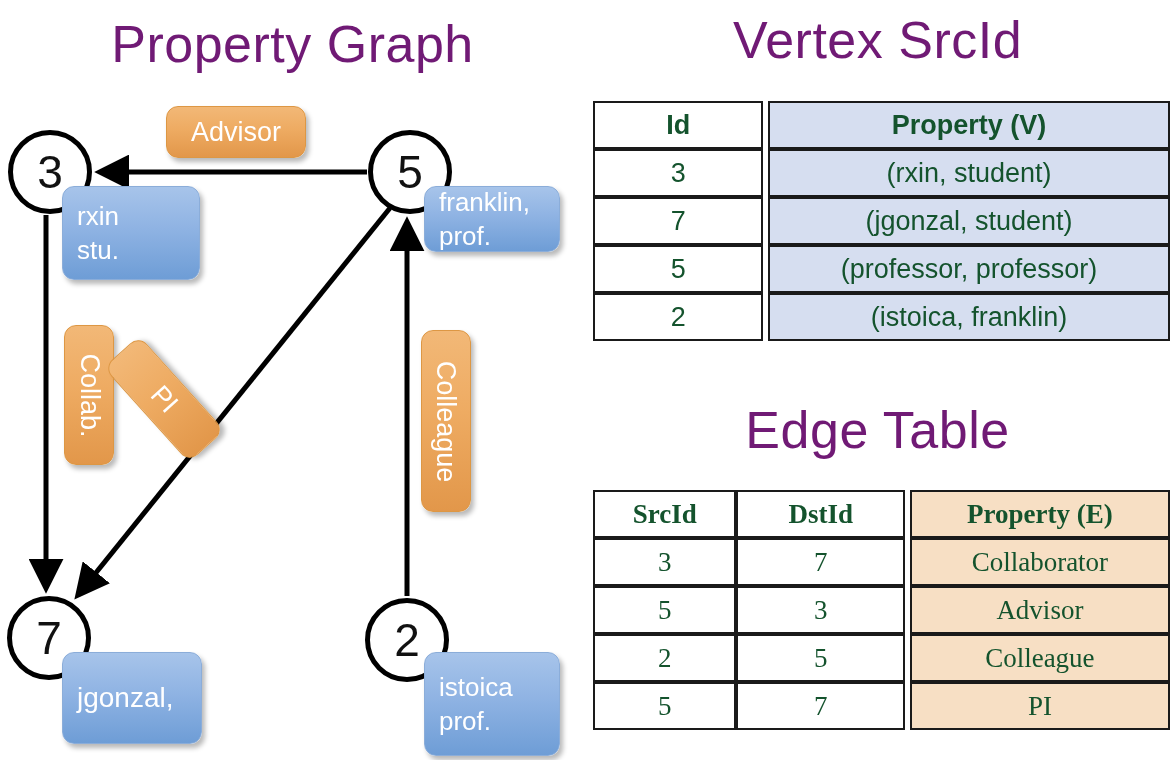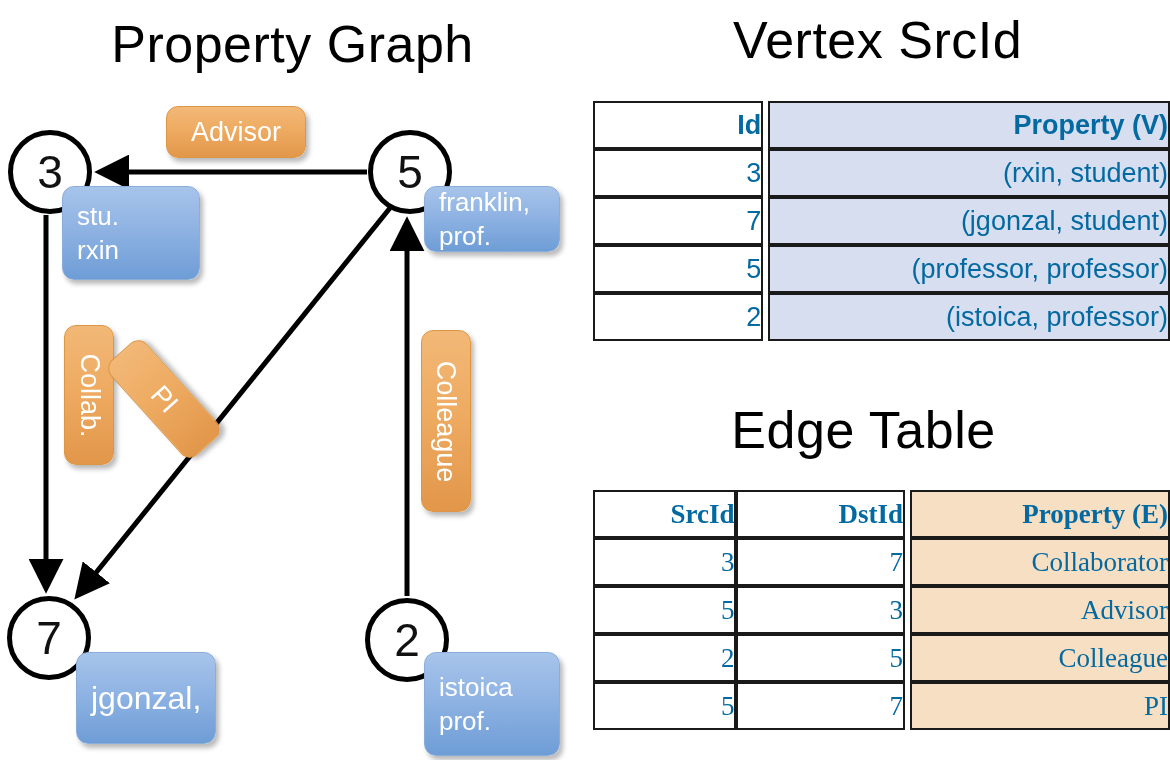--- a/index.html
+++ b/index.html
@@ -16,27 +16,27 @@
     color: #000;
   }
 
   
   .title {
     position: absolute;
     font-family: "Liberation Sans", sans-serif;
     font-weight: 300;
     font-size: 52px;
     letter-spacing: 0.5px;
-    color: #000000;
+    color: #701a75;
     white-space: nowrap;
     text-align: center;
   }
   #title-property-graph { left: 0;   top: 14px;  width: 585px; }
   #title-vertex-table   { left: 585px; top: 10px;  width: 585px; }
-  #title-edge-table     { left: 571px; top: 400px; width: 585px; }
+  #title-edge-table     { left: 585px; top: 400px; width: 585px; }
 
   
   #graph-panel {
     position: absolute;
     left: 0; top: 0;
     width: 585px; height: 760px;
   }
   #graph-svg {
     position: absolute;
     left: 0; top: 0;
@@ -90,22 +90,22 @@
 
   #box-rxin {
     left: 62px; top: 186px; width: 138px; height: 94px;
     padding: 8px 0 8px 14px; font-size: 26px; line-height: 34px;
   }
   #box-franklin {
     left: 424px; top: 186px; width: 136px; height: 66px;
     padding: 8px 0 8px 14px; font-size: 26px; line-height: 34px;
   }
   #box-jgonzal {
-    left: 76px; top: 652px; width: 140px; height: 92px;
-    padding: 8px 0 8px 14px; font-size: 32px; line-height: 34px;
+    left: 62px; top: 652px; width: 140px; height: 92px;
+    padding: 8px 0 8px 14px; font-size: 28px; line-height: 34px;
   }
   #box-istoica {
     left: 424px; top: 652px; width: 136px; height: 104px;
     padding: 8px 0 8px 14px; font-size: 26px; line-height: 34px;
   }
   #box-advisor {
     left: 166px; top: 106px; width: 140px; height: 52px;
     font-size: 27px; align-items: center;
   }
 
@@ -132,24 +132,24 @@
   
   .tbl {
     position: absolute;
     border-collapse: separate;
     border-spacing: 0;
     font-family: "Liberation Sans", sans-serif;
     font-weight: 300;
   }
   .tbl td, .tbl th {
     border: 2px solid #1a1a1a;
-    text-align: right;
+    text-align: center;
     font-weight: 300;
     font-size: 27px;
-    color: #0369a1;
+    color: #14532d;
     padding: 0;
     height: 48px;
     box-sizing: border-box;
   }
   .tbl th {
     font-weight: bold;
     font-size: 27px;
   }
   .spacer-col {
     border: none !important;
@@ -193,22 +193,22 @@
 
     <line x1="407" y1="596" x2="407" y2="222" stroke="#000" stroke-width="5" marker-end="url(#arrow)"></line>
   </svg>
 
   <div class="node-circle" id="node-3">3</div>
   <div class="node-circle" id="node-5">5</div>
   <div class="node-circle" id="node-7">7</div>
   <div class="node-circle" id="node-2">2</div>
 
   <div class="prop-box blue" id="box-rxin">
+    <span class="line">rxin</span>
     <span class="line">stu.</span>
-    <span class="line">rxin</span>
   </div>
   <div class="prop-box blue" id="box-franklin">
     <span class="line">franklin,</span>
     <span class="line">prof.</span>
   </div>
   <div class="prop-box blue" id="box-jgonzal">
     <span class="line">jgonzal,</span>
   </div>
   <div class="prop-box blue" id="box-istoica">
     <span class="line">istoica</span>
@@ -249,21 +249,21 @@
       <td class="col-prop cell-blue">(jgonzal, student)</td>
     </tr>
     <tr>
       <td class="col-id cell-white">5</td>
       <td class="spacer-col"></td>
       <td class="col-prop cell-blue">(professor, professor)</td>
     </tr>
     <tr>
       <td class="col-id cell-white">2</td>
       <td class="spacer-col"></td>
-      <td class="col-prop cell-blue">(istoica, professor)</td>
+      <td class="col-prop cell-blue">(istoica, franklin)</td>
     </tr>
   </tbody>
 </table>
 
 <table class="tbl" id="edge-table">
   <thead>
     <tr>
       <th class="col-src cell-white">SrcId</th>
       <th class="col-dst cell-white">DstId</th>
       <td class="spacer-col"></td>

